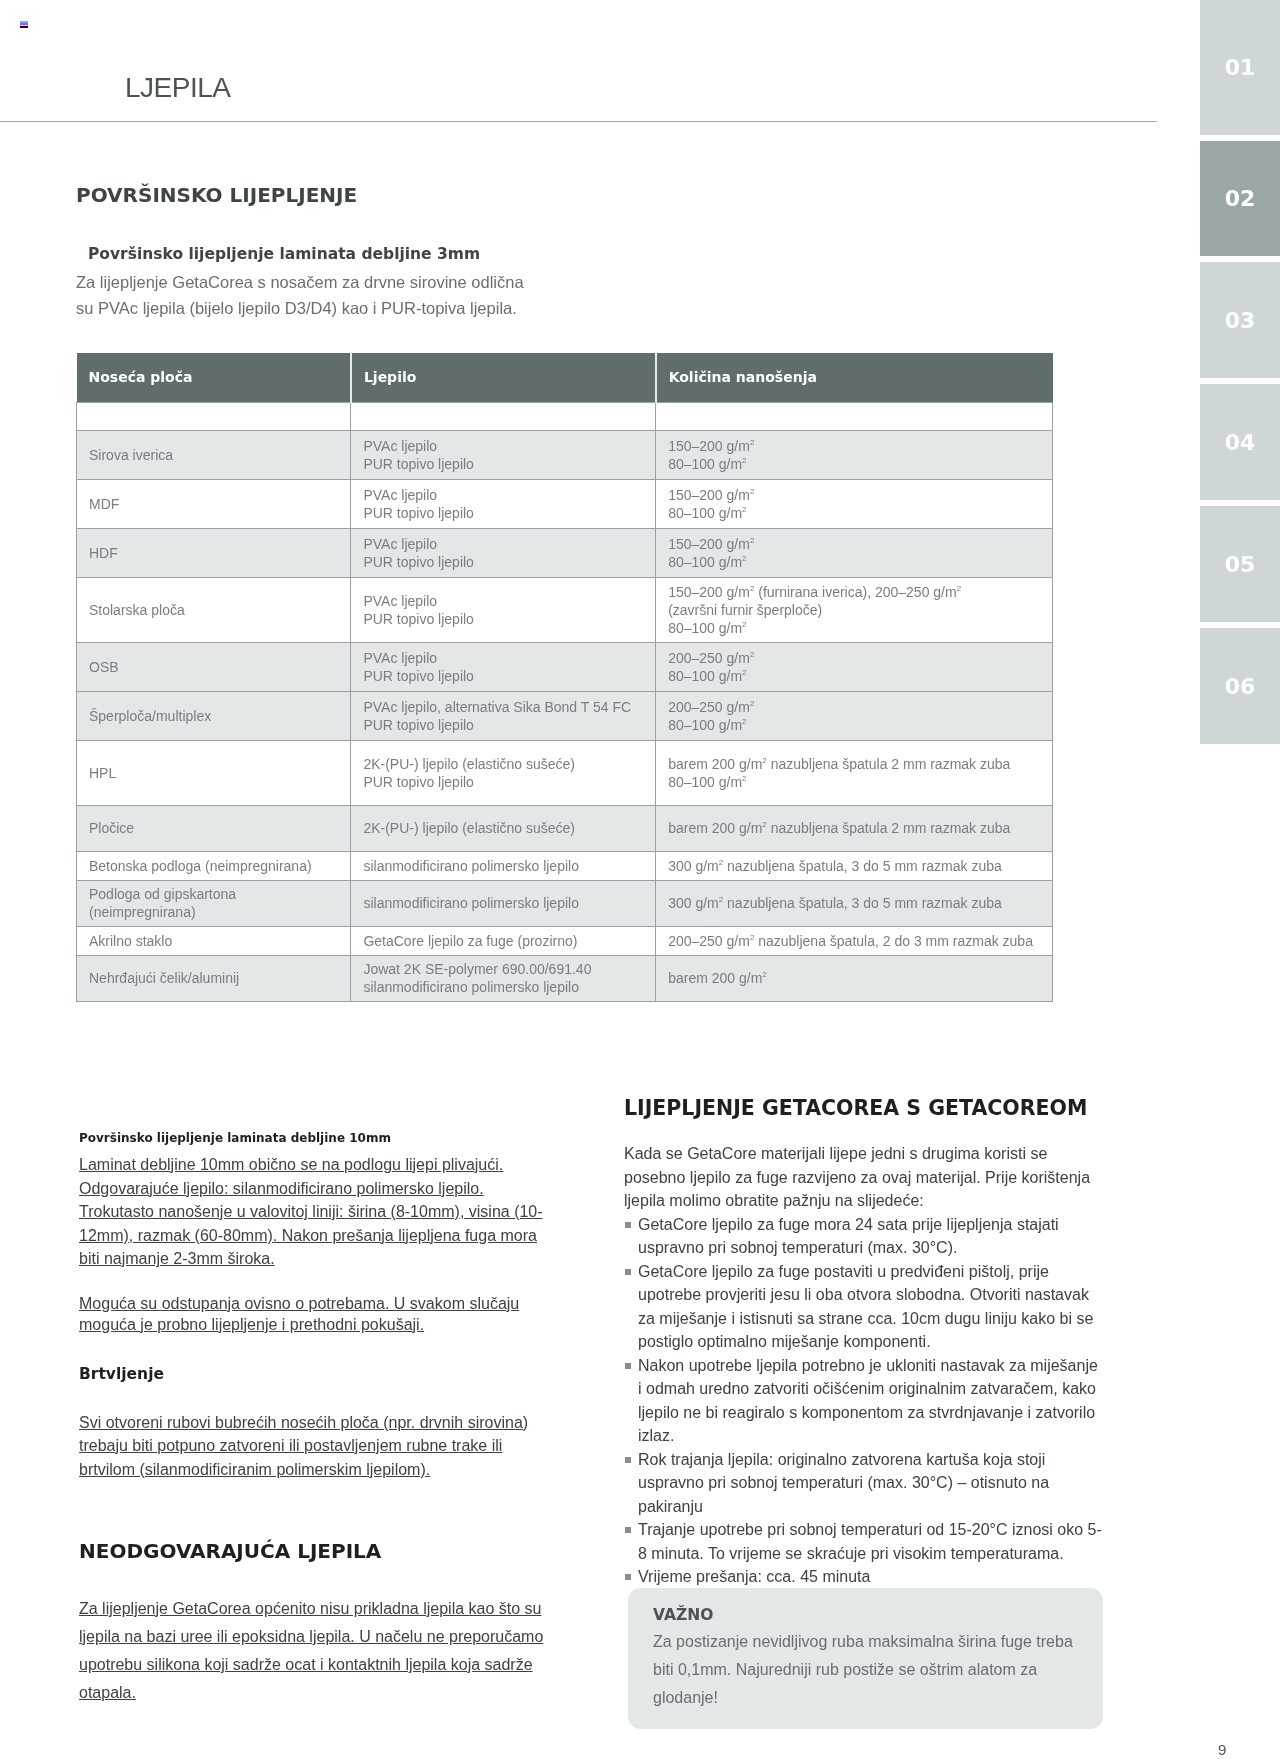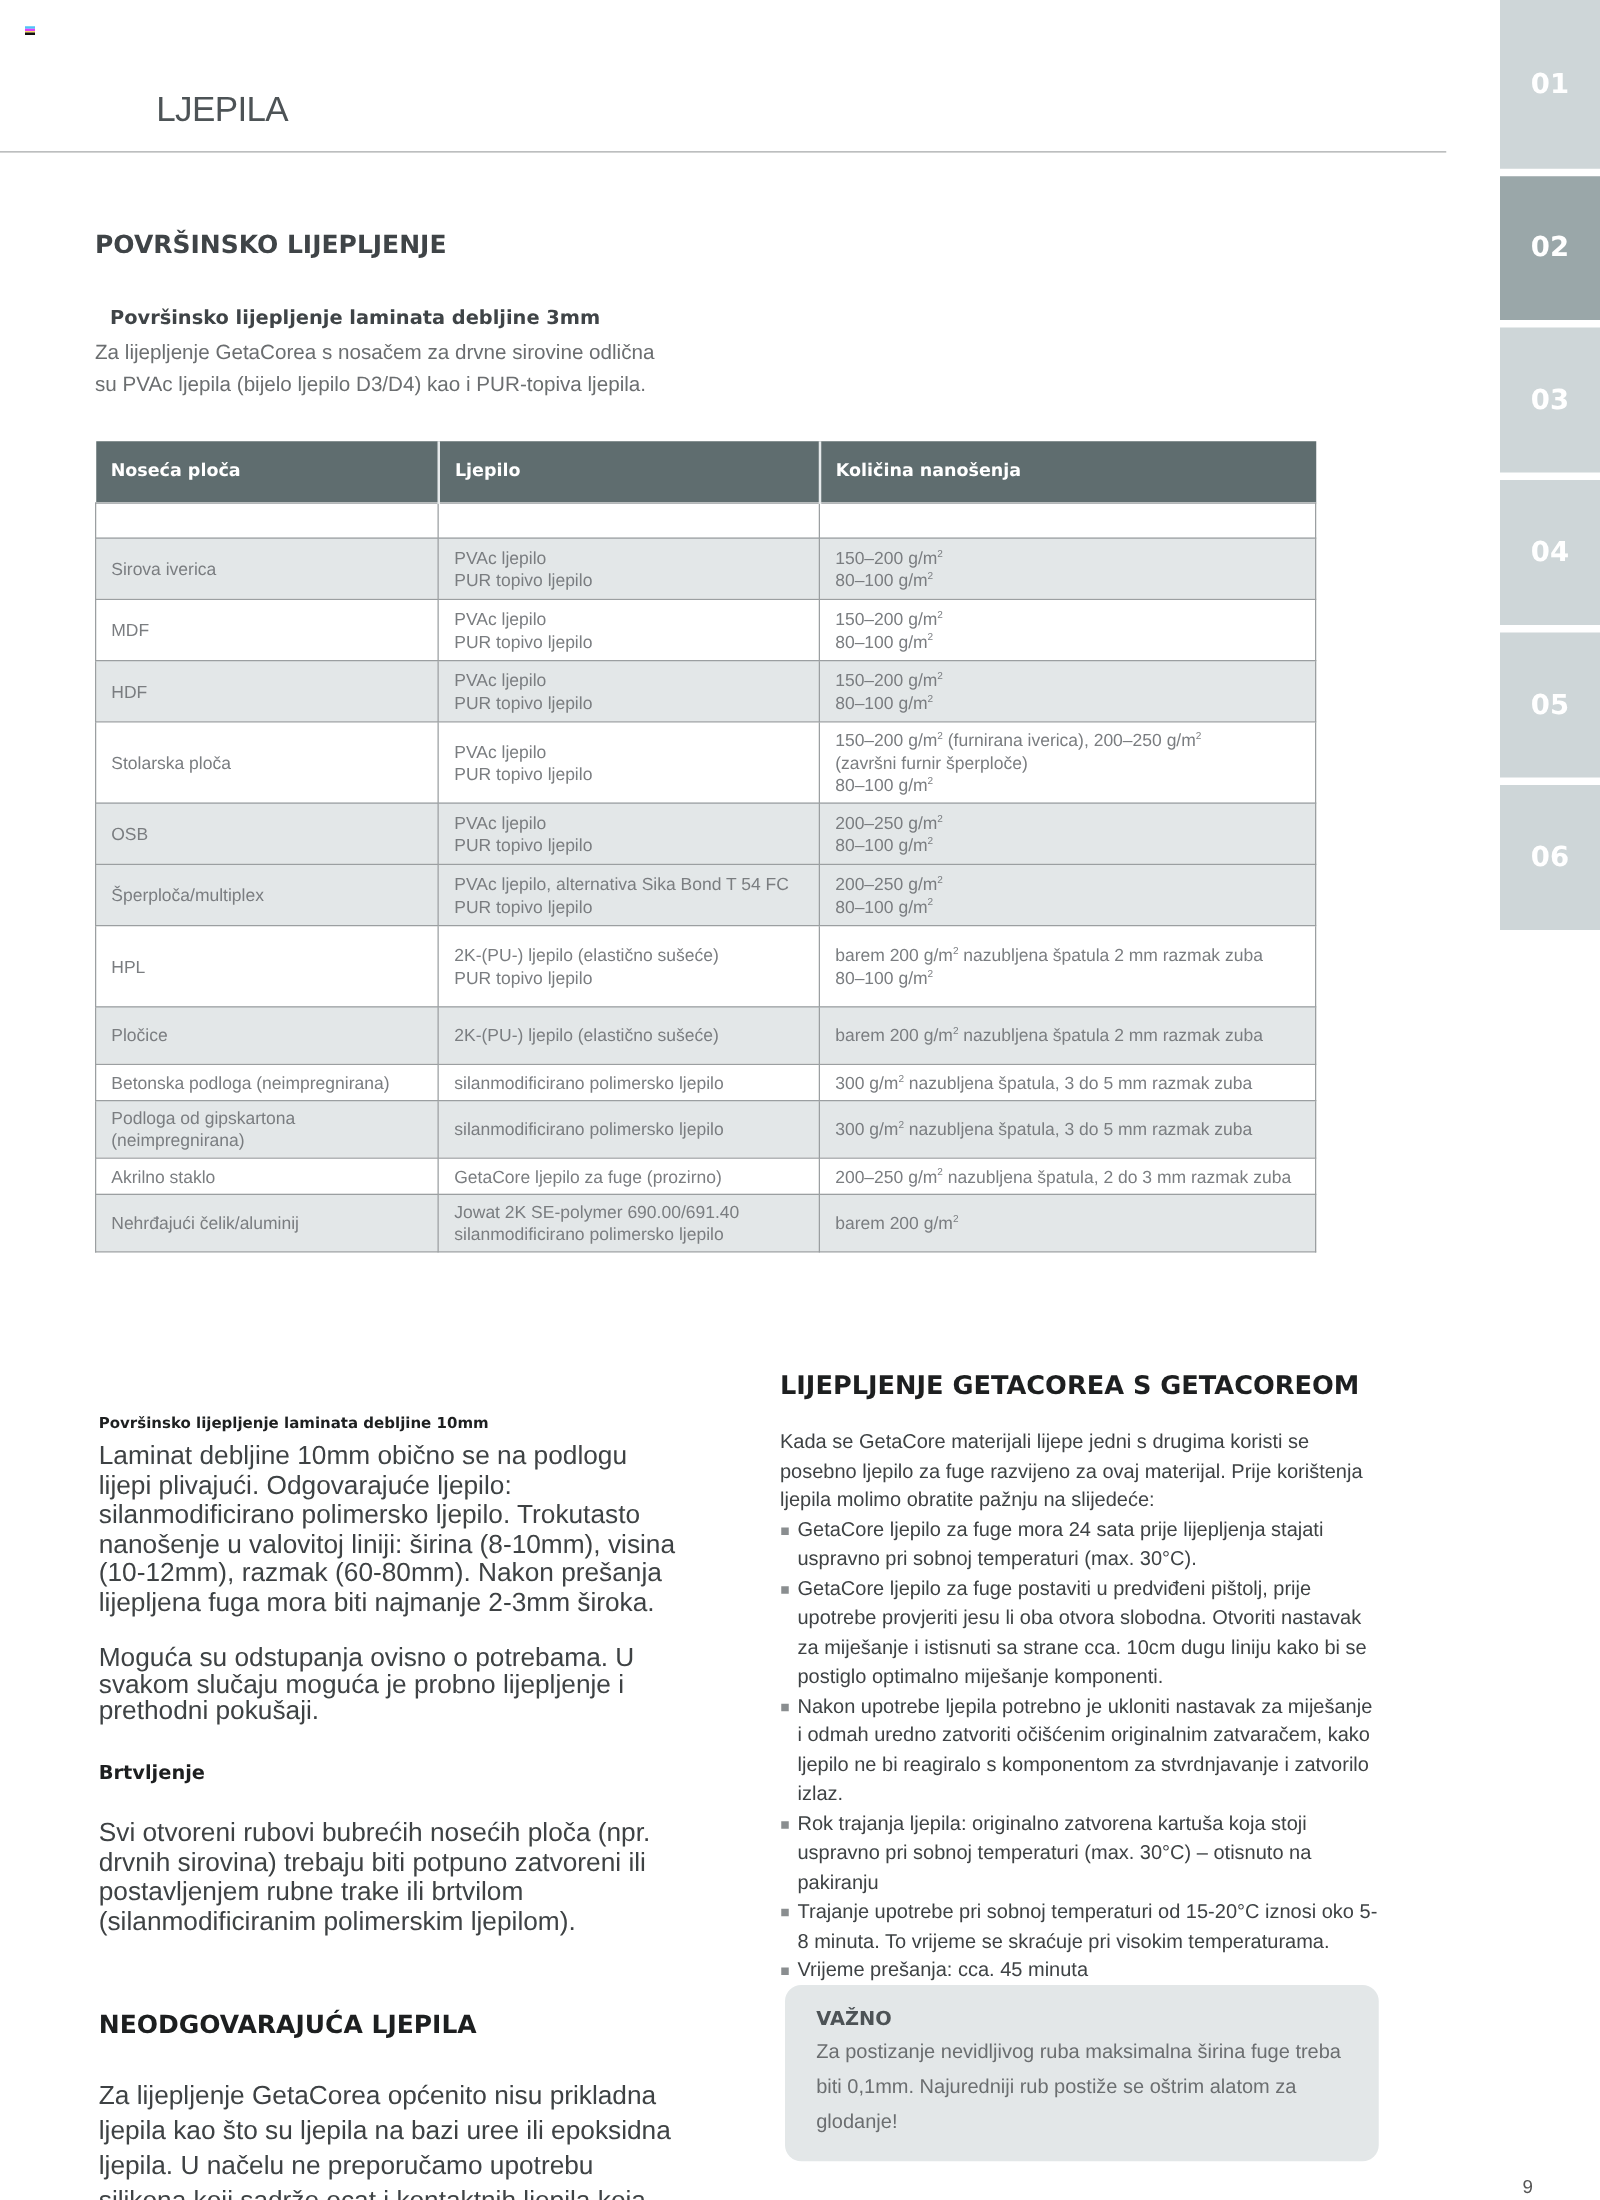--- a/index.html
+++ b/index.html
@@ -32,21 +32,21 @@
   .glue-table td { border: 1.5px solid #9b9fa1; padding: 2px 12px; vertical-align: middle; line-height: 18px; }
   .glue-table tr.gray td { background: #e3e7e8; }
   .glue-table tr.white td { background: #ffffff; }
   .glue-table td .line { display: block; white-space: nowrap; }
   .glue-table col.c1 { width: 275px; }
   .glue-table col.c2 { width: 305px; }
   .glue-table col.c3 { width: 397px; }
 
   .col-left { position: absolute; left: 79px; top: 1098px; width: 470px; }
   .sec2-sub { font-size: 12px; color: #1d1f20; margin-top: 33px; }
-  .para { font-size: 21px; line-height: 23.5px; color: #3e4244; }
+  .para { font-size: 16px; line-height: 23.5px; color: #3e4244; text-decoration: underline; }
   .sec2-p1 { margin-top: 8px; }
   .sec2-p2 { margin-top: 22px; line-height: 21px; }
   .seal-title { margin-top: 30px; font-size: 15.5px; color: #1d1f20; }
   .seal-p { margin-top: 28px; }
   .sec3-title { margin-top: 58px; font-size: 20px; color: #1d1f20; }
   .sec3-p { margin-top: 32px; line-height: 28px; }
 
   .col-right { position: absolute; left: 624px; top: 1096px; width: 480px; }
   .sec4-title { font-size: 20.5px; color: #1d1f20; }
   .sec4-intro { margin-top: 22px; font-size: 16px; line-height: 23.5px; color: #3e4244; }

